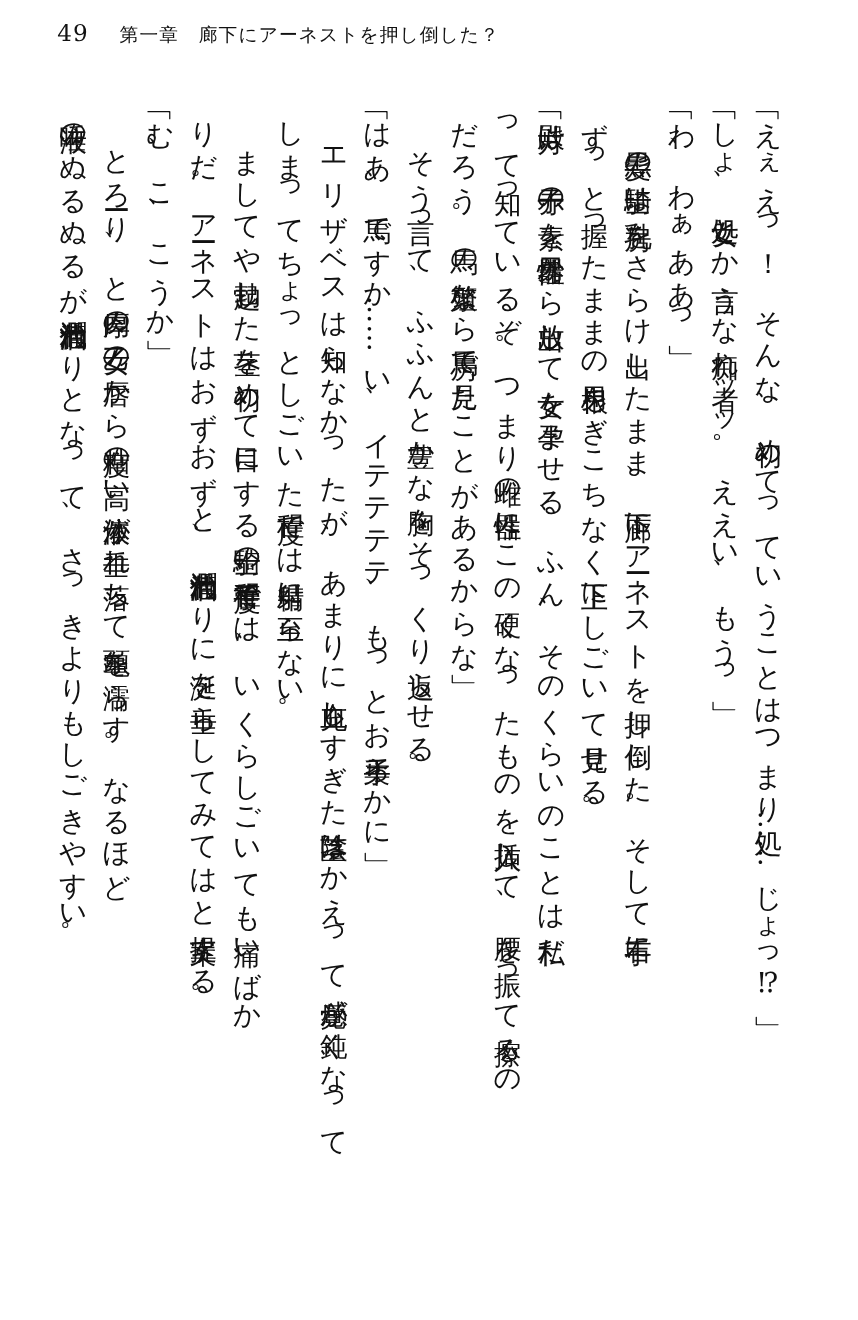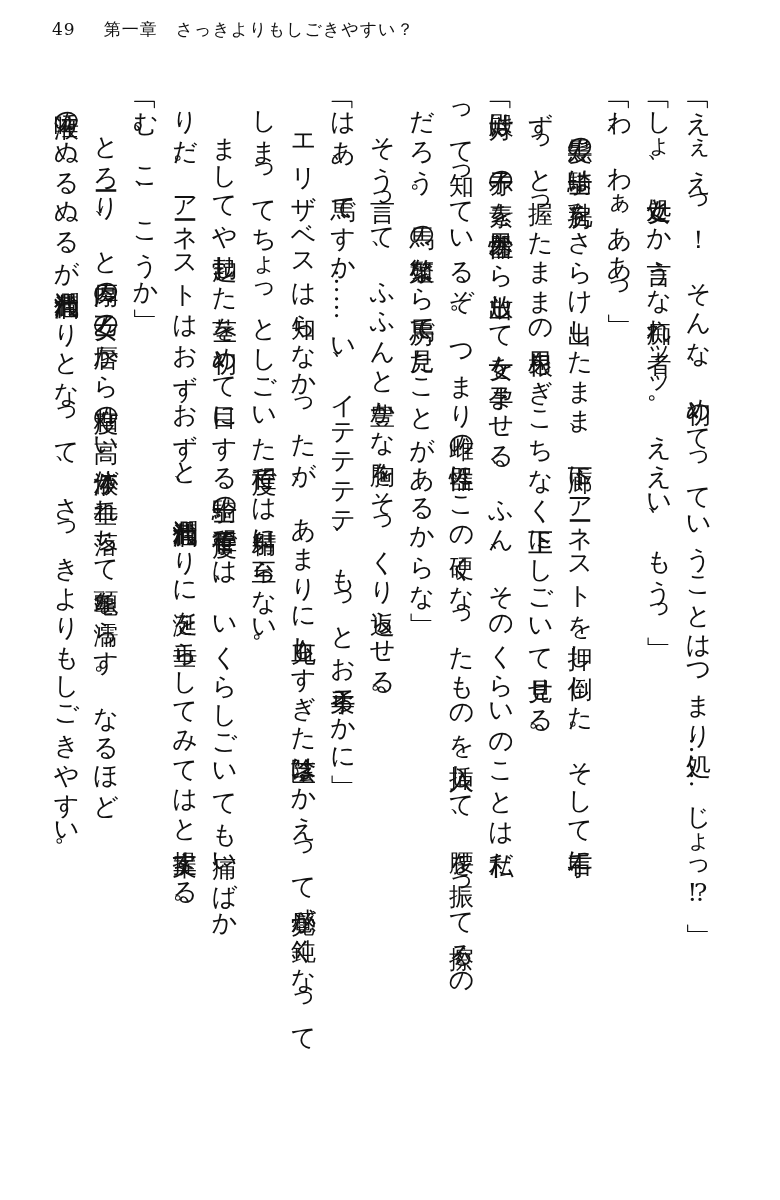--- a/index.html
+++ b/index.html
@@ -18,21 +18,21 @@
   }
   .running-head {
     position: absolute;
     top: 18px;
     left: 52px;
     display: flex;
     align-items: baseline;
     white-space: nowrap;
   }
   .page-number {
-    font-size: 17px;
+    font-size: 21px;
     letter-spacing: 1px;
     color: #111;
   }
   .chapter-title {
     margin-left: 28px;
     font-size: 17px;
     letter-spacing: 1px;
     color: #111;
   }
   .text-block {
@@ -53,21 +53,21 @@
     padding: 0;
     height: 1042px;
   }
 </style>
 </head>
 <body>
 
 <div class="page">
   <div class="running-head">
     <span class="page-number">49</span>
-    <span class="chapter-title">第一章　さっきよりもしごきやすい？</span>
+    <span class="chapter-title">第一章　廊下にアーネストを押し倒した？</span>
   </div>
 
   <div class="text-block">
       <p>「えぇえっ！　そんな、初めてっていうことはつまり処……じょっ⁉」</p>
       <p>「しょ、処女とか言うな痴れ者ッッ。ええい、もうっ」</p>
       <p>「わ、わぁああっ」</p>
       <p>　黒髪の騎士は乳房をさらけ出したまま、廊下にアーネストを押し倒した。そして右手に</p>
       <p>ずっと握ったままの男根をぎこちなく上下にしごいて見せる。</p>
       <p>「殿方は、赤子の素を男性器から放出して女を孕ませる、ふん、そのくらいのことは私だ</p>
       <p>って知っているぞ。つまり雌の性器にこの硬くなったものを挿入して、腰を振って擦るの</p>

